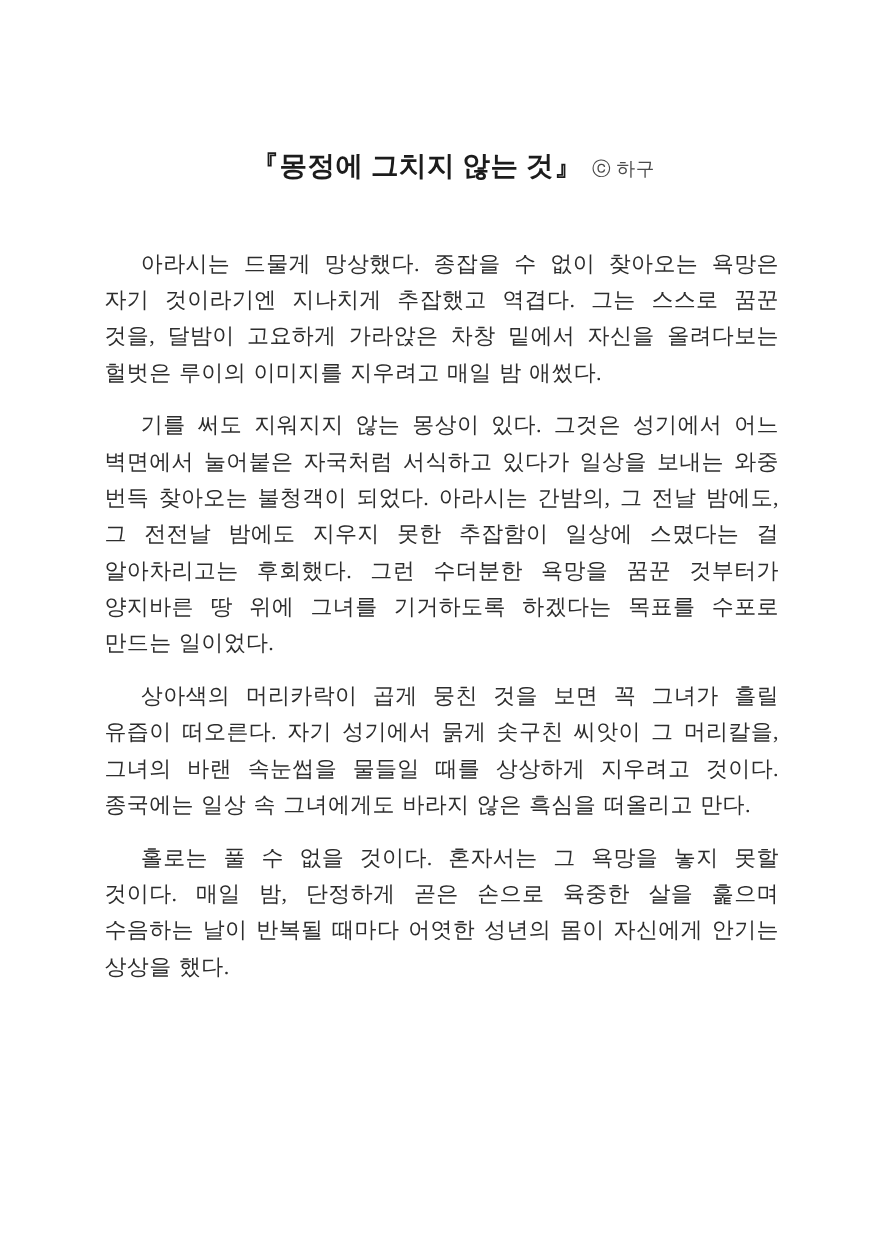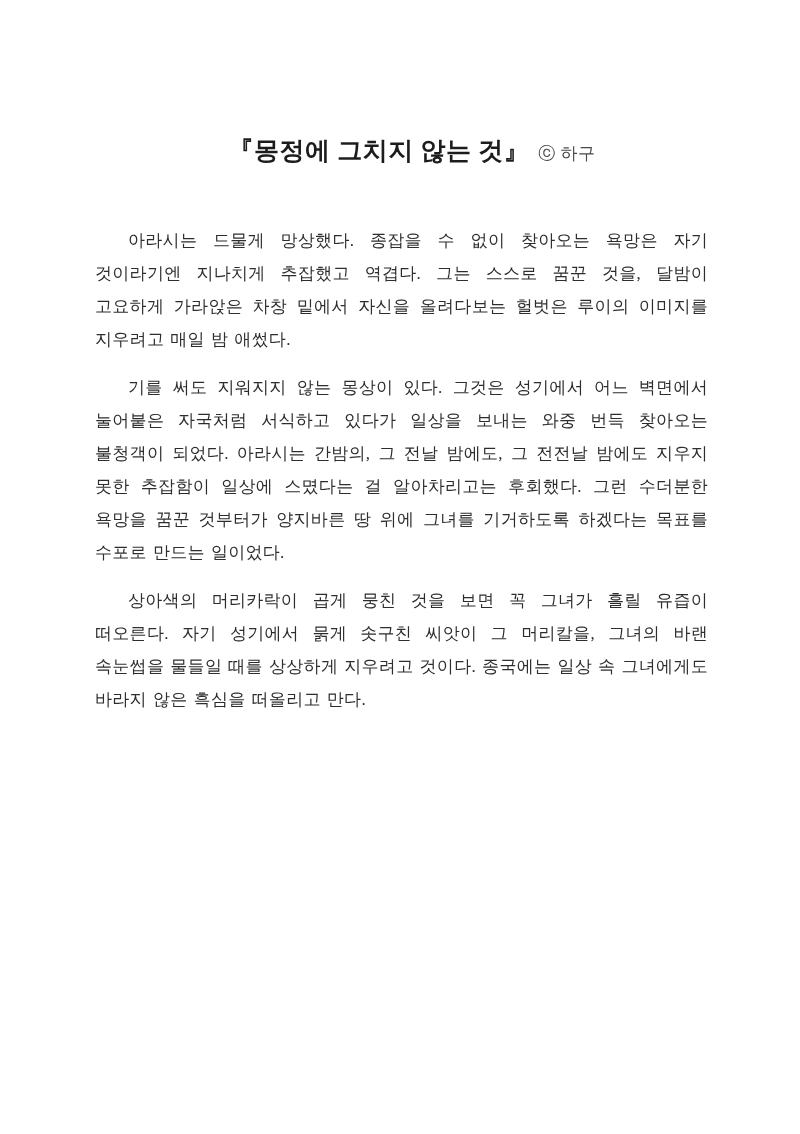--- a/index.html
+++ b/index.html
@@ -44,21 +44,21 @@
     letter-spacing:0.5px;
   }
   .body-block{
     position:absolute;
     top:224px;
     left:95px;
     width:617px;
   }
   .body-para{
     margin:0 4px 15px 0;
-    font-size:17px;
+    font-size:20px;
     line-height:33px;
     color:var(--body-color);
     text-align:justify;
     text-indent:33px;
     word-break:keep-all;
     letter-spacing:0.3px;
     word-spacing:1.5px;
   }
 </style>
 </head>
@@ -67,15 +67,16 @@
 <div class="page">
 
   <div class="title-block">
     <span class="doc-title">『몽정에 그치지 않는 것』</span><span class="doc-credit">ⓒ 하구</span>
   </div>
 
   <div class="body-block">
     <p class="body-para">아라시는 드물게 망상했다. 종잡을 수 없이 찾아오는 욕망은 자기 것이라기엔 지나치게 추잡했고 역겹다. 그는 스스로 꿈꾼 것을, 달밤이 고요하게 가라앉은 차창 밑에서 자신을 올려다보는 헐벗은 루이의 이미지를 지우려고 매일 밤 애썼다.</p>
     <p class="body-para">기를 써도 지워지지 않는 몽상이 있다. 그것은 성기에서 어느 벽면에서 눌어붙은 자국처럼 서식하고 있다가 일상을 보내는 와중 번득 찾아오는 불청객이 되었다. 아라시는 간밤의, 그 전날 밤에도, 그 전전날 밤에도 지우지 못한 추잡함이 일상에 스몄다는 걸 알아차리고는 후회했다. 그런 수더분한 욕망을 꿈꾼 것부터가 양지바른 땅 위에 그녀를 기거하도록 하겠다는 목표를 수포로 만드는 일이었다.</p>
     <p class="body-para">상아색의 머리카락이 곱게 뭉친 것을 보면 꼭 그녀가 흘릴 유즙이 떠오른다. 자기 성기에서 묽게 솟구친 씨앗이 그 머리칼을, 그녀의 바랜 속눈썹을 물들일 때를 상상하게 지우려고 것이다. 종국에는 일상 속 그녀에게도 바라지 않은 흑심을 떠올리고 만다.</p>
+    <p class="body-para">홀로는 풀 수 없을 것이다. 혼자서는 그 욕망을 놓지 못할 것이다. 매일 밤, 단정하게 곧은 손으로 육중한 살을 훑으며 수음하는 날이 반복될 때마다 어엿한 성년의 몸이 자신에게 안기는 상상을 했다.</p>
   </div>
 
 </div>
 
 </body></html>

